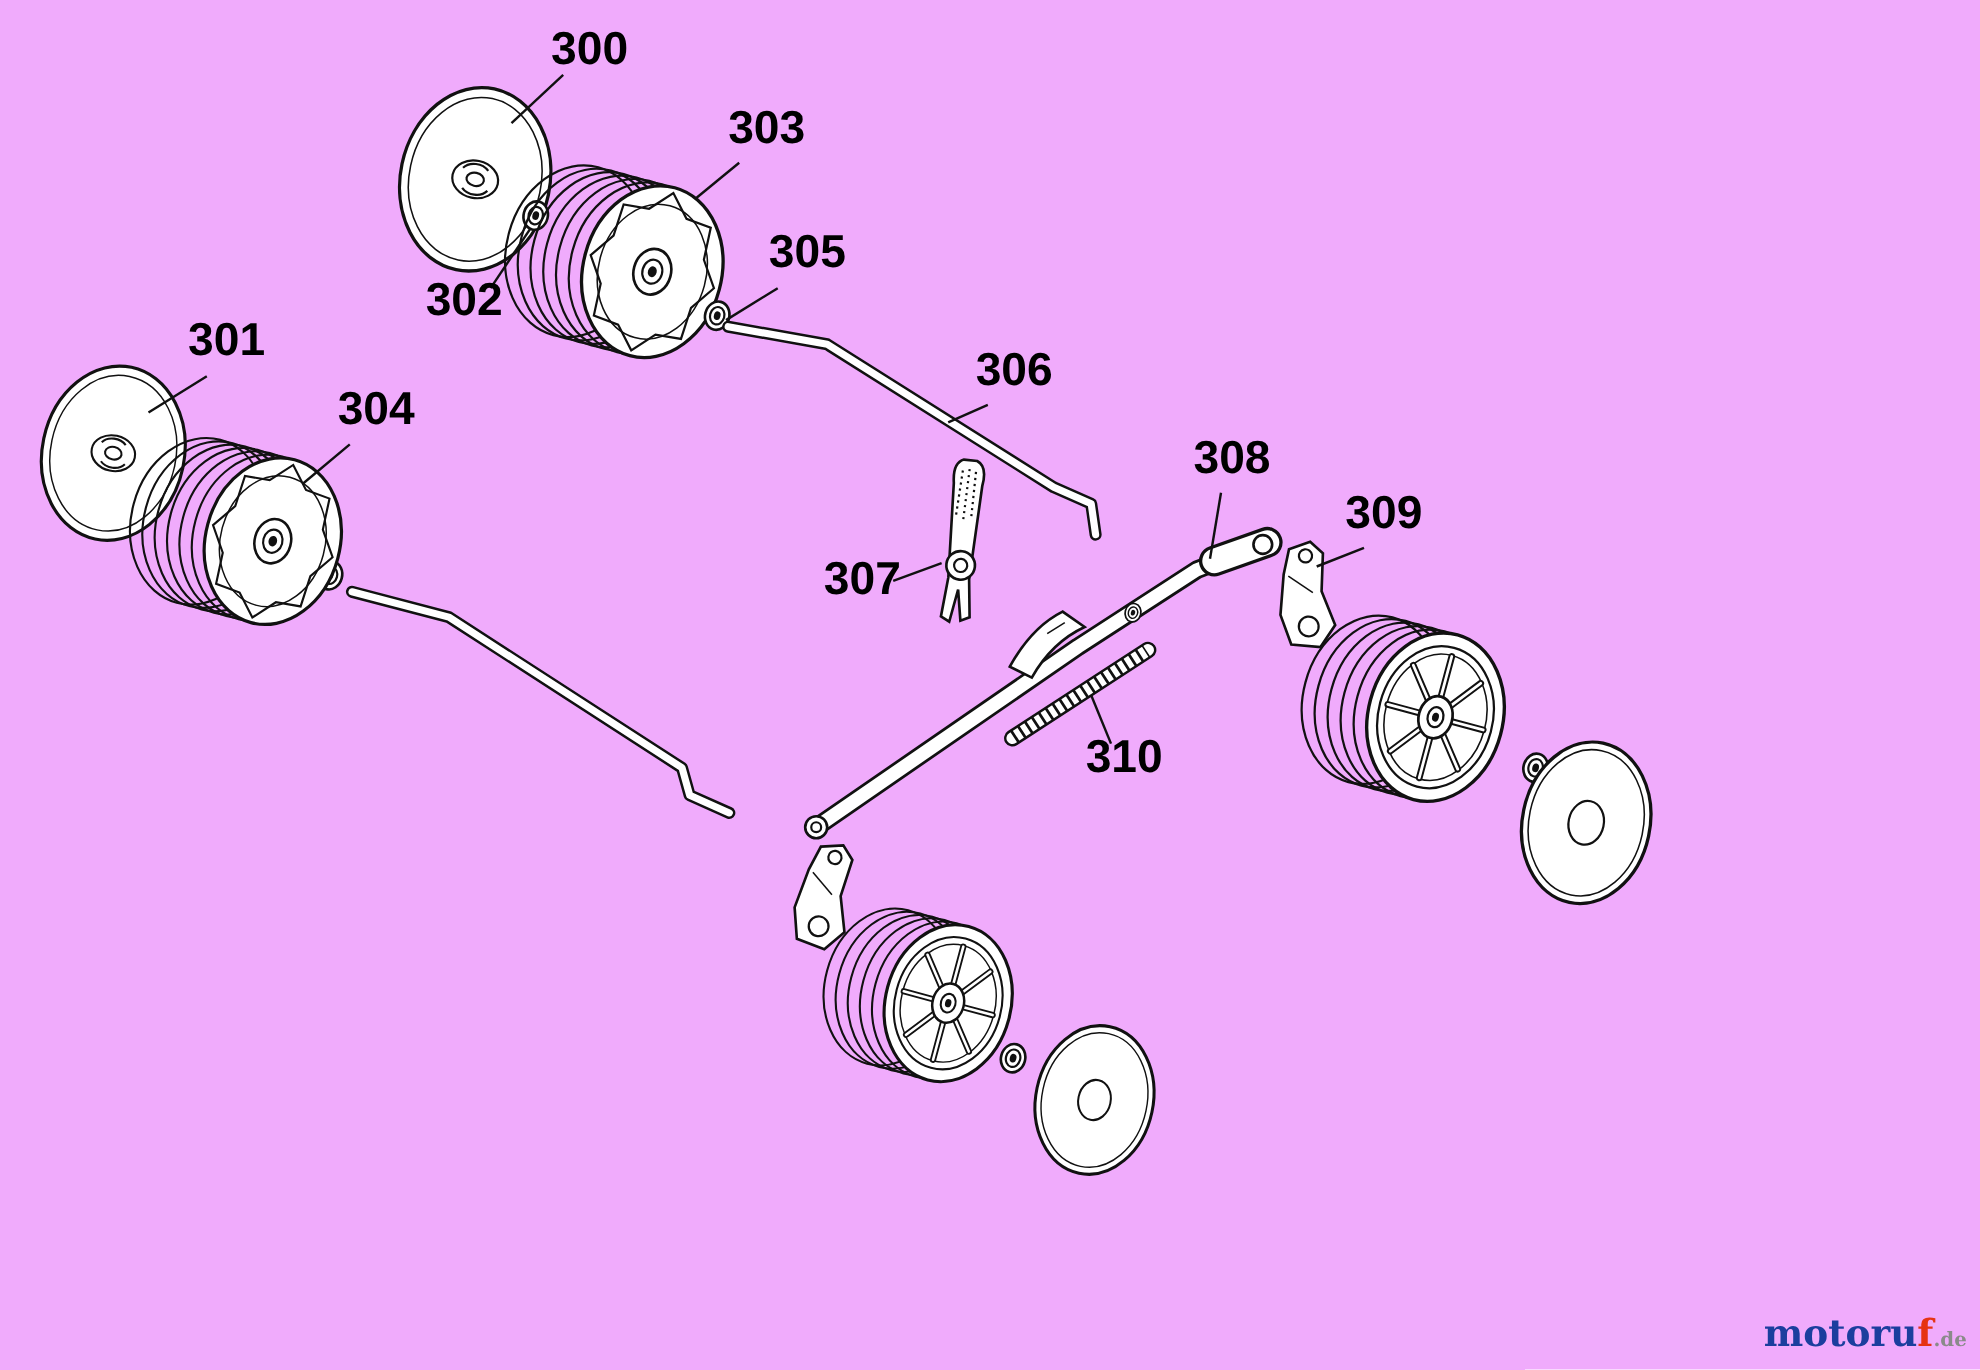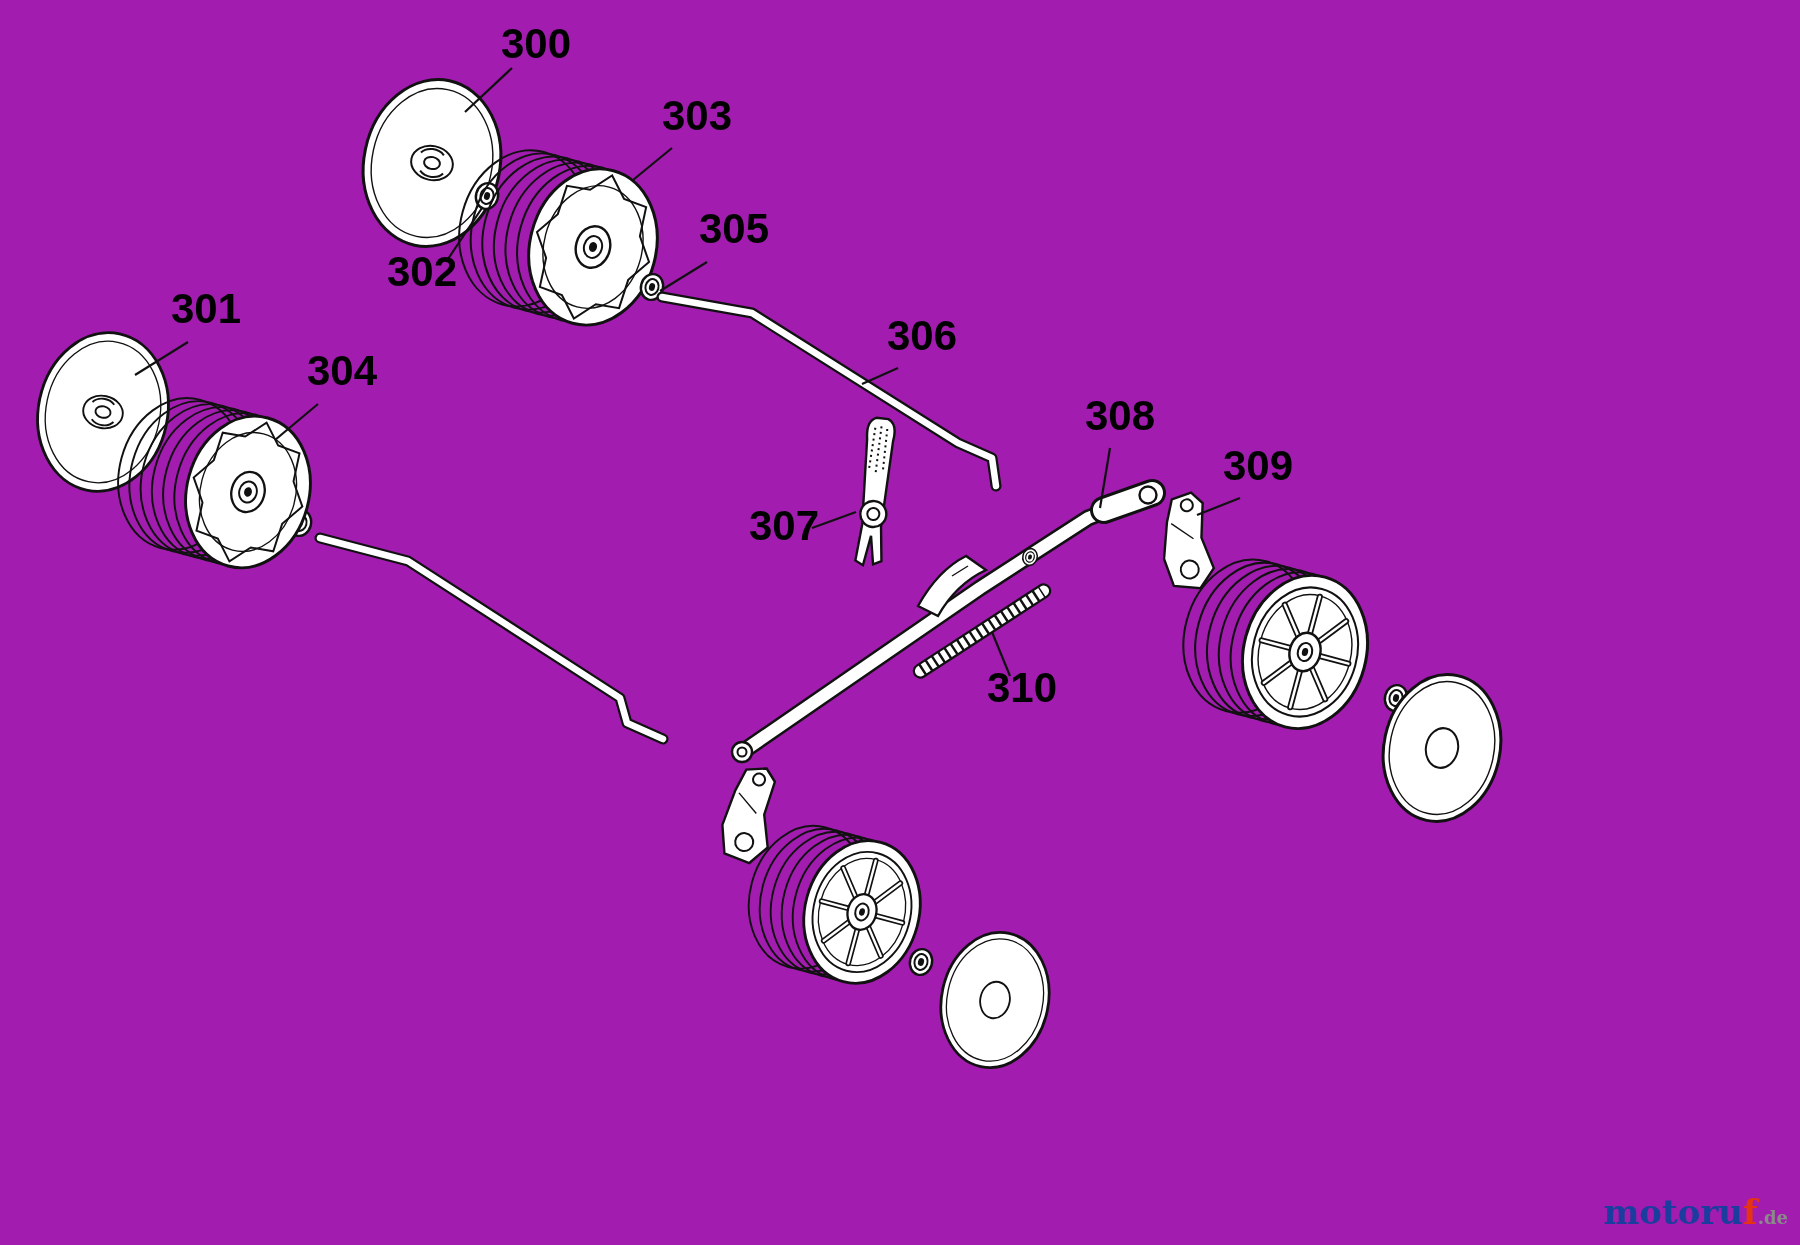--- a/index.html
+++ b/index.html
@@ -1,16 +1,16 @@
 <!DOCTYPE html>
 <html><head>
 <meta charset="utf-8">
 <style>
   html,body{margin:0;padding:0;background:#ffffff;}
-  .stage{position:relative;width:1800px;height:1245px;background:#a21caf;overflow:hidden;
+  .stage{position:relative;width:1800px;height:1245px;background:#f0abfc;overflow:hidden;
          font-family:"Liberation Sans", sans-serif;}
   svg{display:block;}
   .ln   {fill:none;stroke:#111;stroke-width:2;}
   .ln1  {fill:none;stroke:#111;stroke-width:1.4;}
   .lnf  {fill:#111;stroke:none;}
   .face {fill:#fff;stroke:#111;stroke-width:3;}
   .face2{fill:#fff;stroke:#111;stroke-width:2.4;}
   .rodOuter{fill:none;stroke:#111;stroke-width:11;stroke-linecap:round;stroke-linejoin:round;}
   .rodInner{fill:none;stroke:#fff;stroke-width:6.5;stroke-linecap:round;stroke-linejoin:round;}
   .armOuter{fill:none;stroke:#111;stroke-width:17;stroke-linecap:round;stroke-linejoin:round;}

